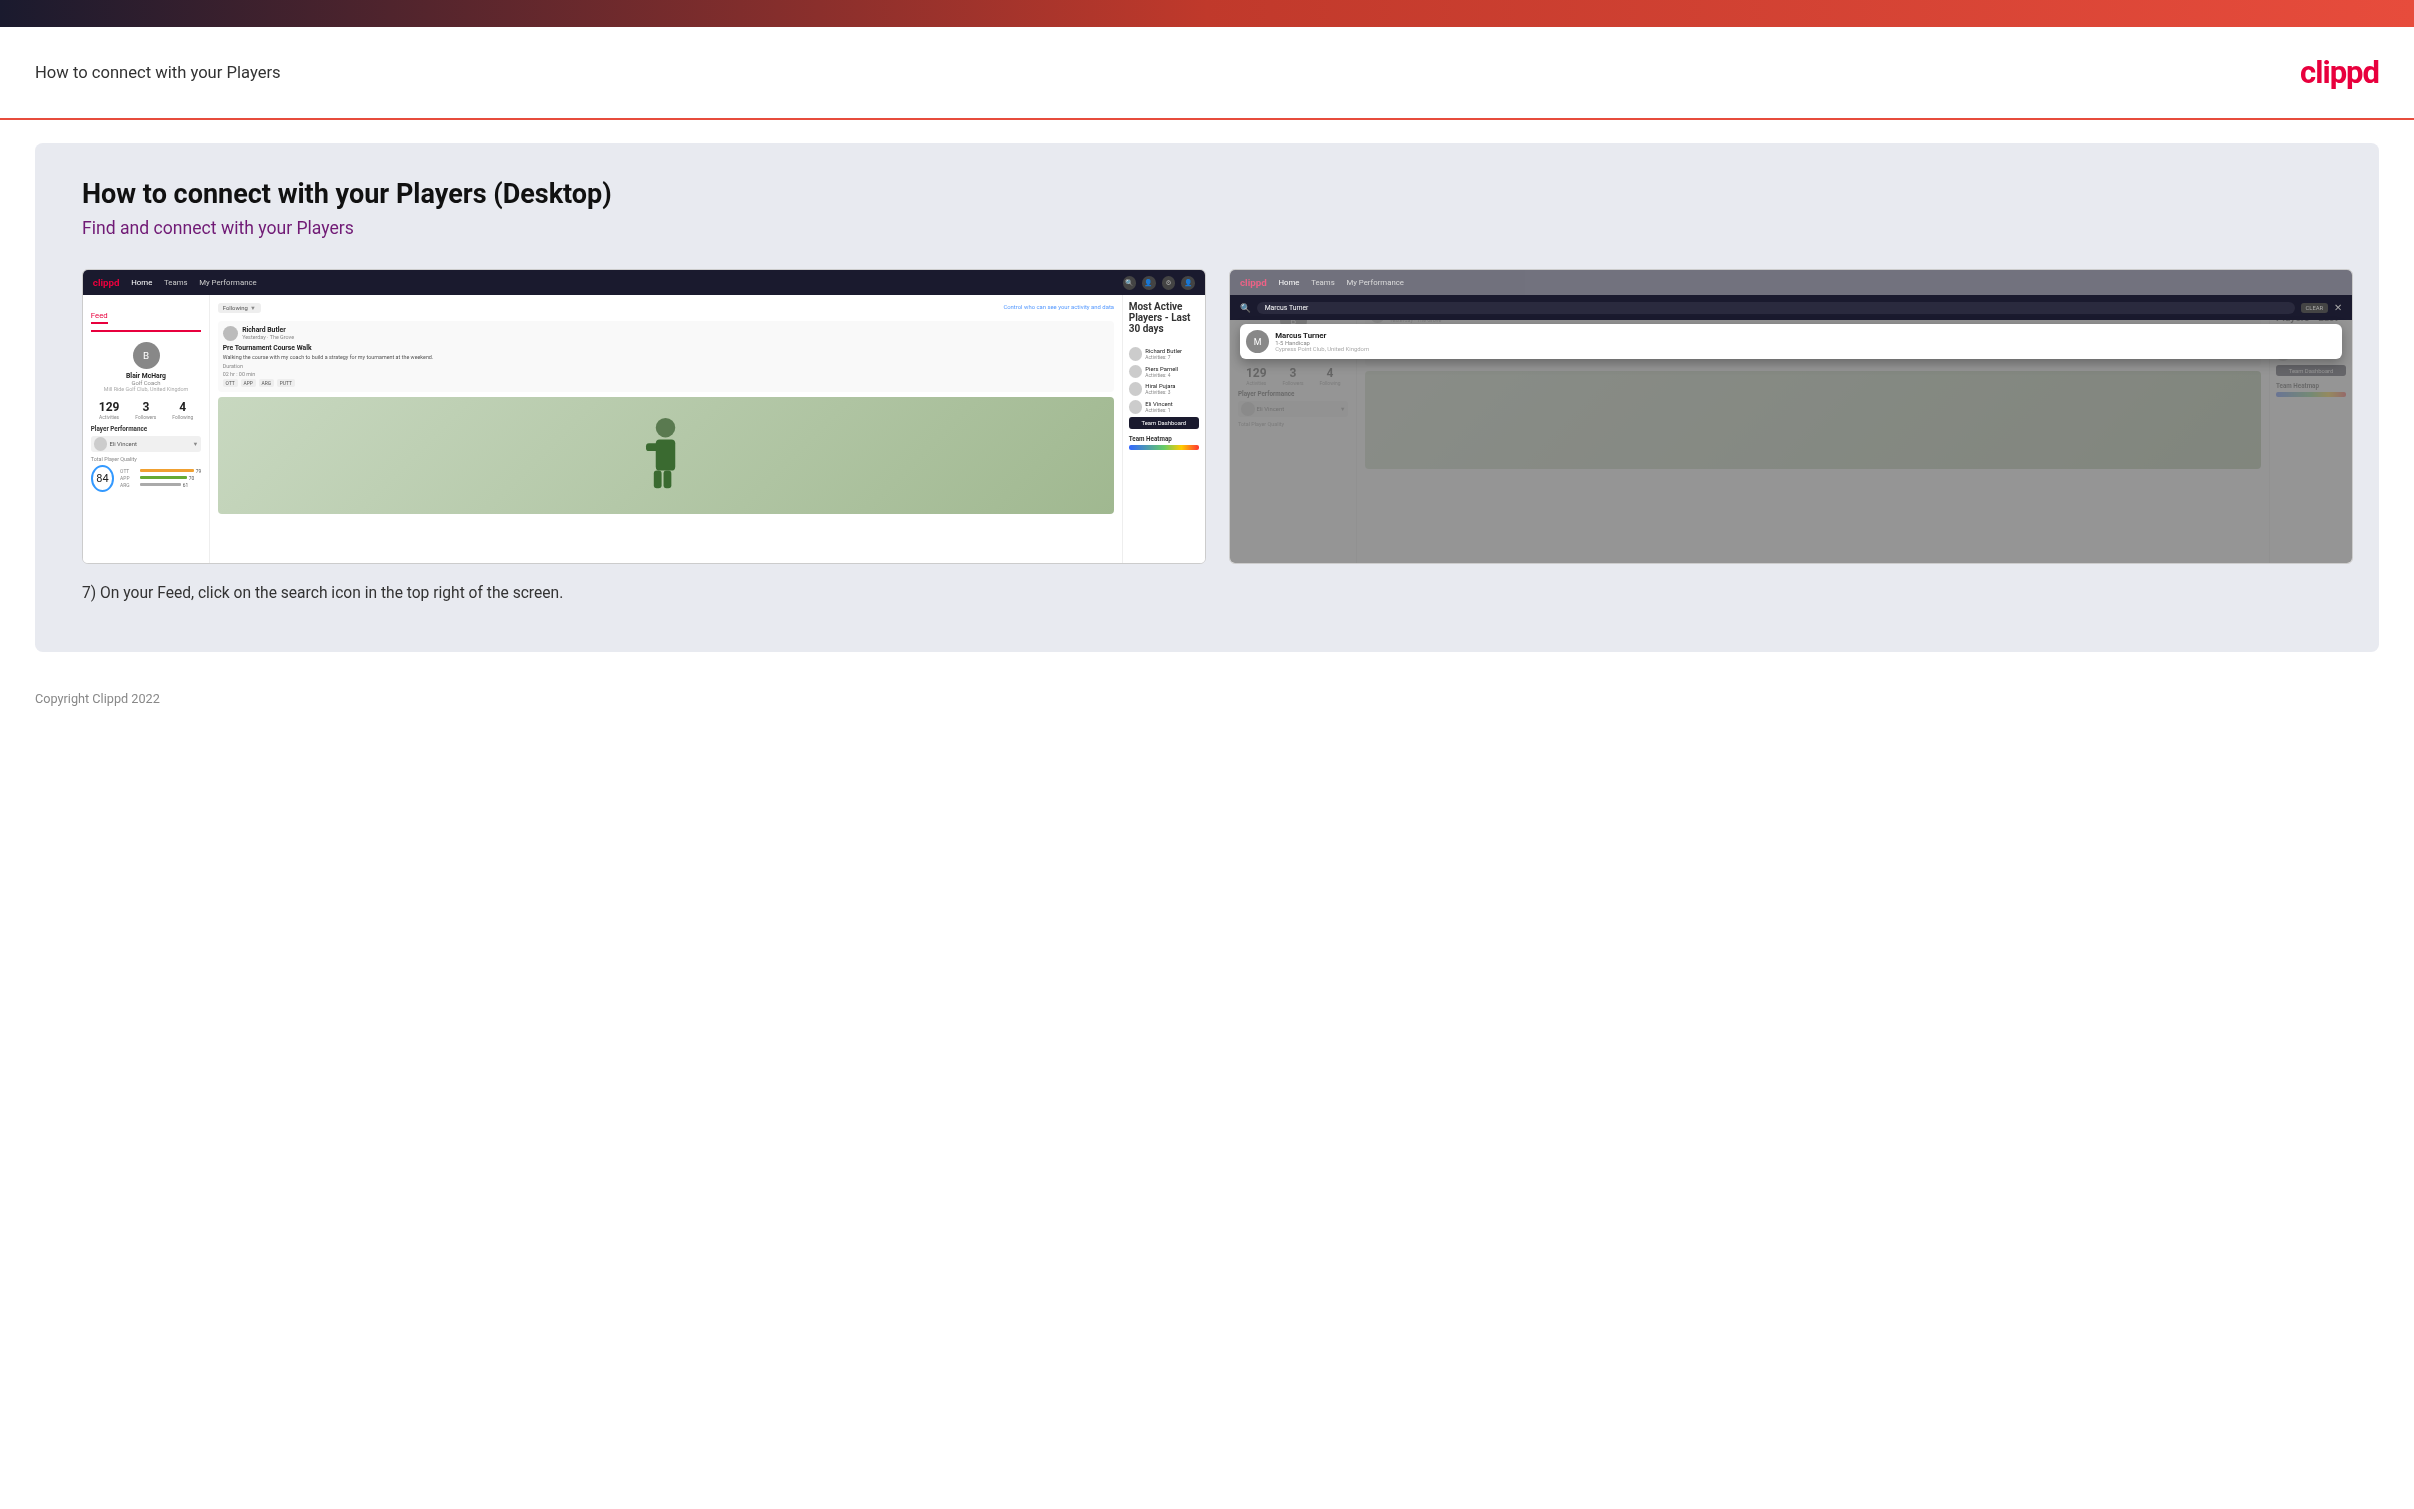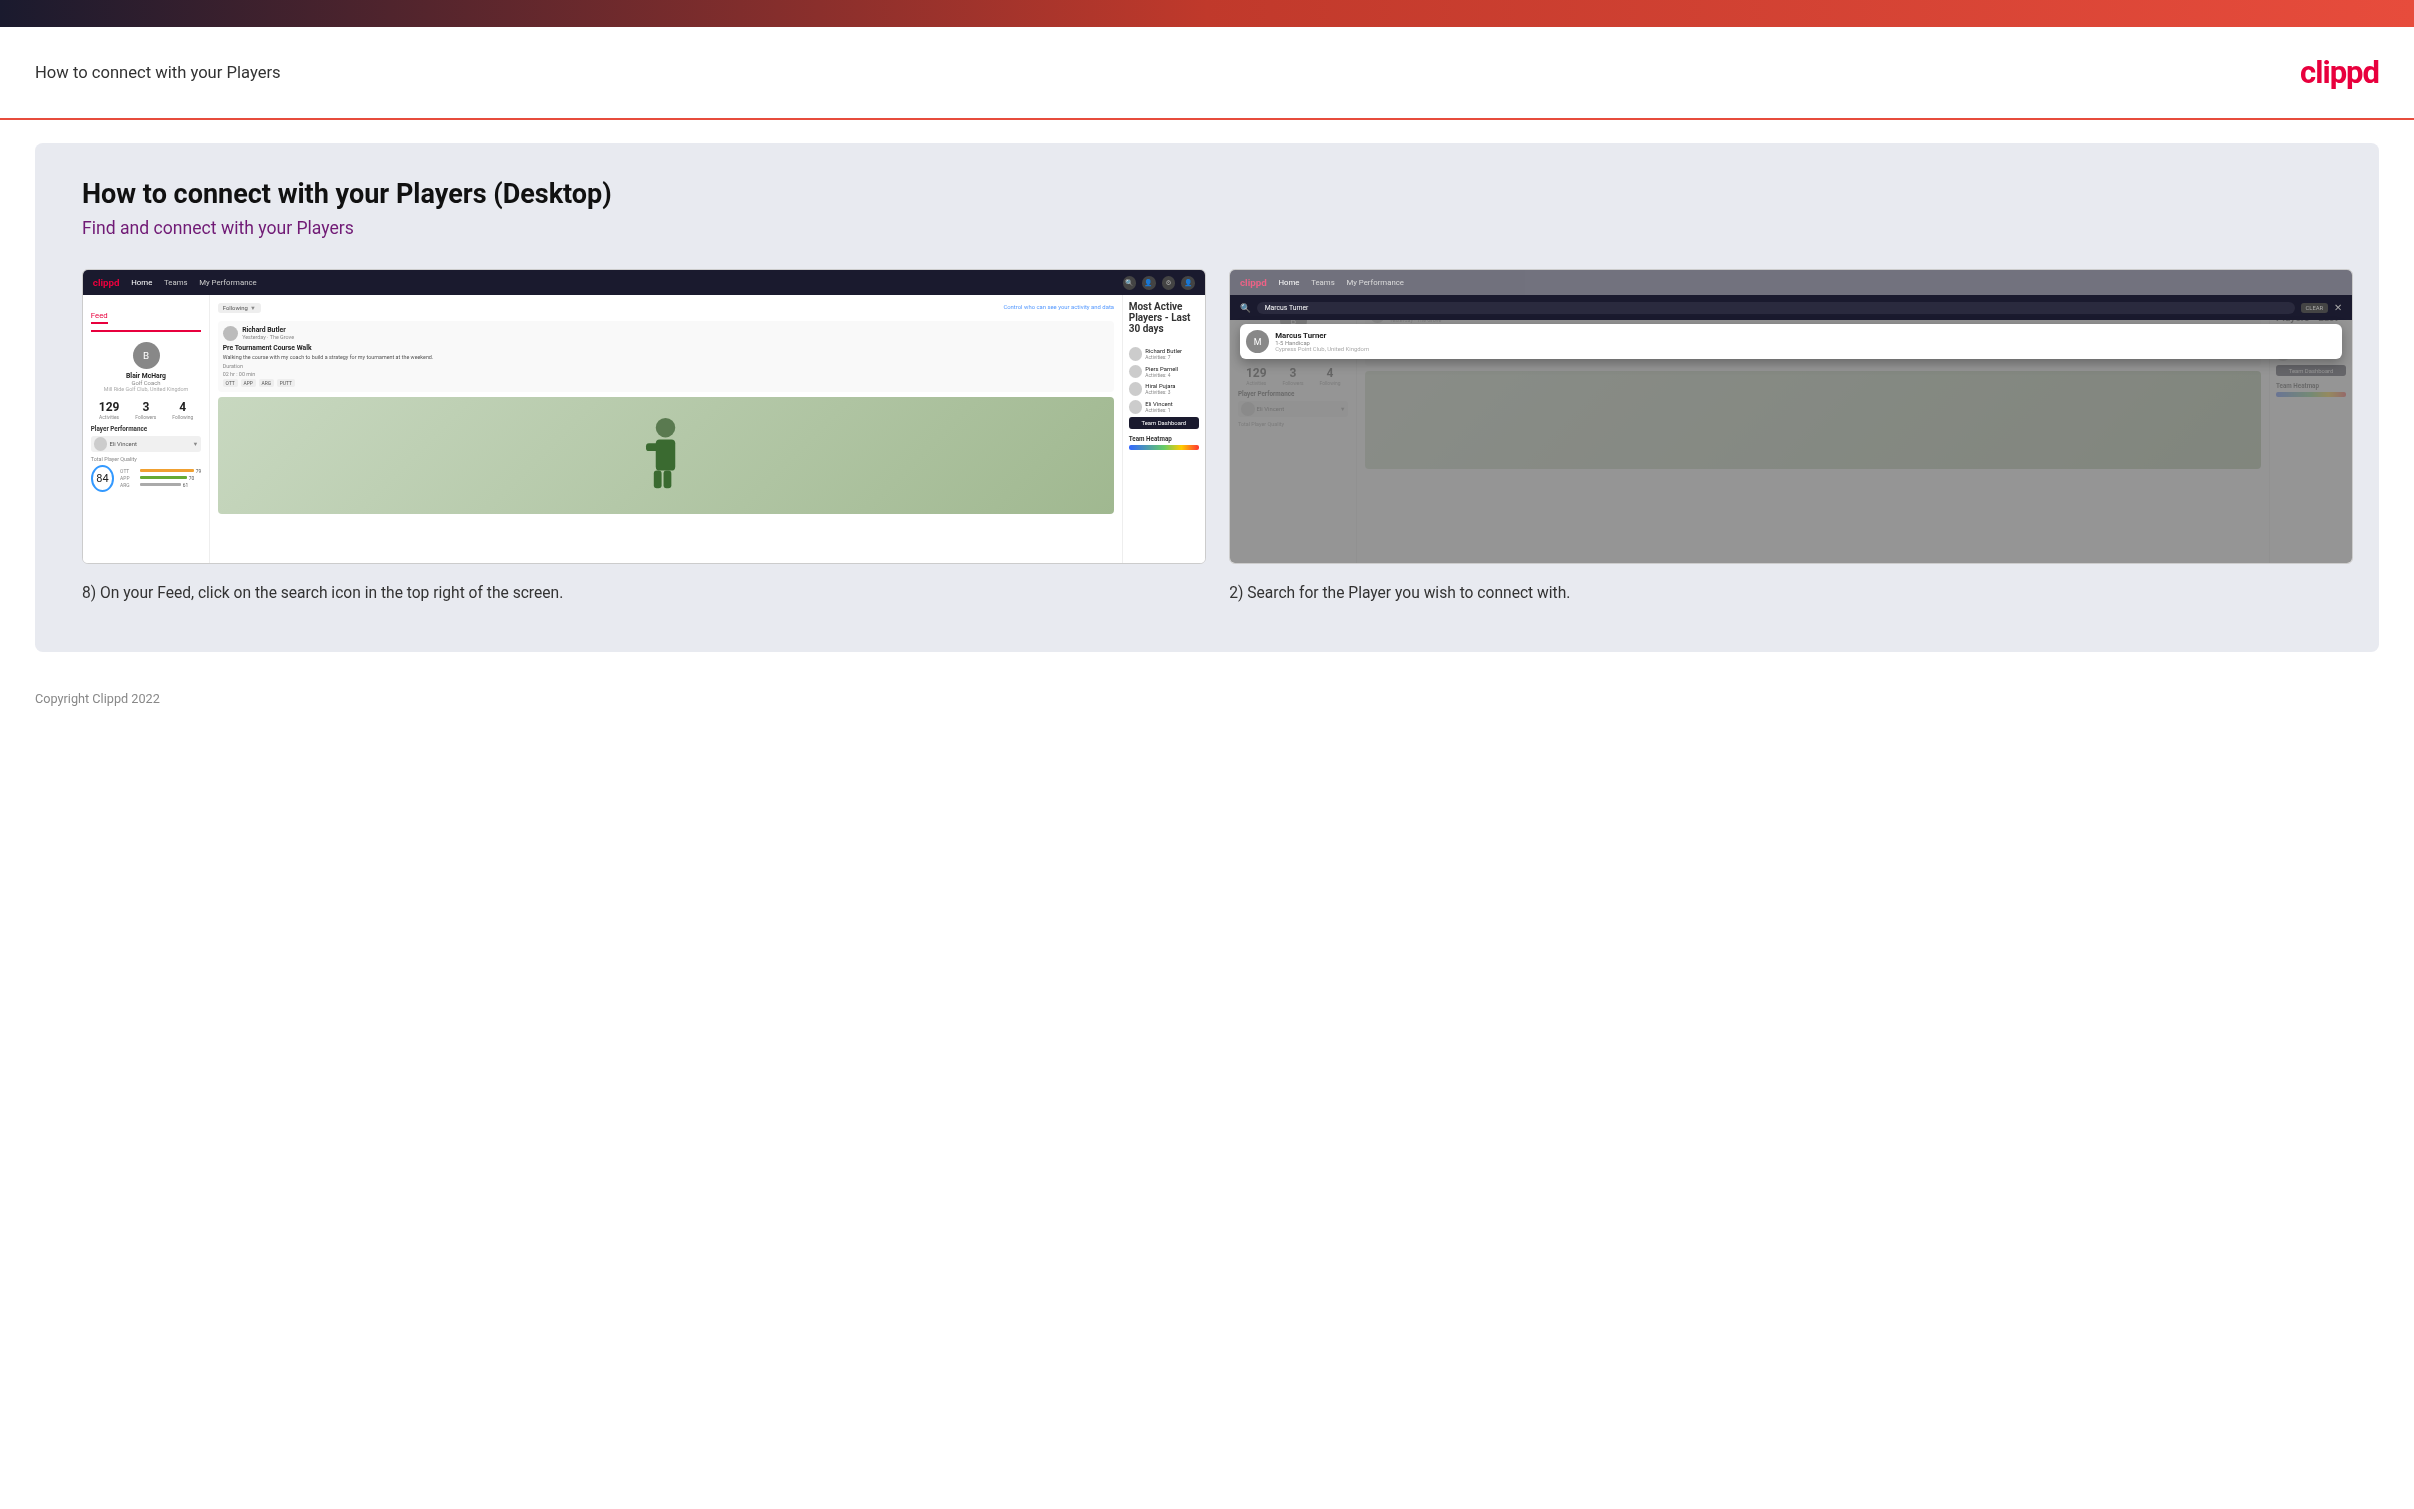--- a/index.html
+++ b/index.html
@@ -607,21 +607,21 @@
                   <div class="mini-active-acts">Activities: 1</div>
                 </div>
               </div>
               <div class="mini-btn-dashboard">Team Dashboard</div>
               <div class="mini-heatmap-title">Team Heatmap</div>
               <div class="mini-heatmap-bar"></div>
             </div>
           </div>
         </div>
       </div>
-      <div class="caption">8) On your Feed, click on the search icon in the top right of the screen.</div>
+      <div class="caption">7) On your Feed, click on the search icon in the top right of the screen.</div>
     </div>
 
     <div class="caption-wrap">
       <div class="screenshot-card">
         <div class="mini-ui" style="position:relative;">
 
           <div class="mini-nav" style="opacity:0.6;">
             <span class="mini-logo">clippd</span>
             <span class="mini-nav-item active">Home</span>
             <span class="mini-nav-item">Teams</span>
@@ -706,21 +706,20 @@
                 <div>
                   <div class="mini-result-name">Marcus Turner</div>
                   <div class="mini-result-sub">1-5 Handicap</div>
                   <div class="mini-result-club">Cypress Point Club, United Kingdom</div>
                 </div>
               </div>
             </div>
           </div>
         </div>
       </div>
-      <div class="caption">2) Search for the Player you wish to connect with.</div>
     </div>
 
   </div>
 </div>
 
 <div class="footer">
   <span>Copyright Clippd 2022</span>
 </div>
 
 

